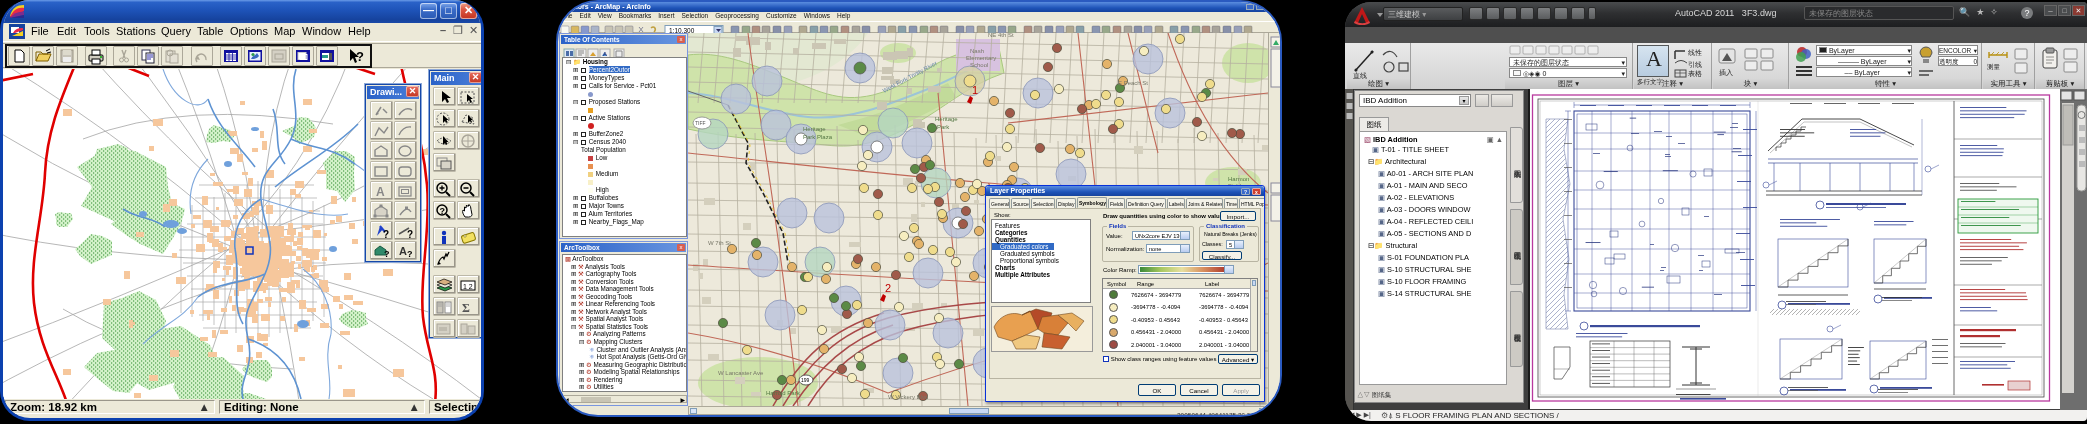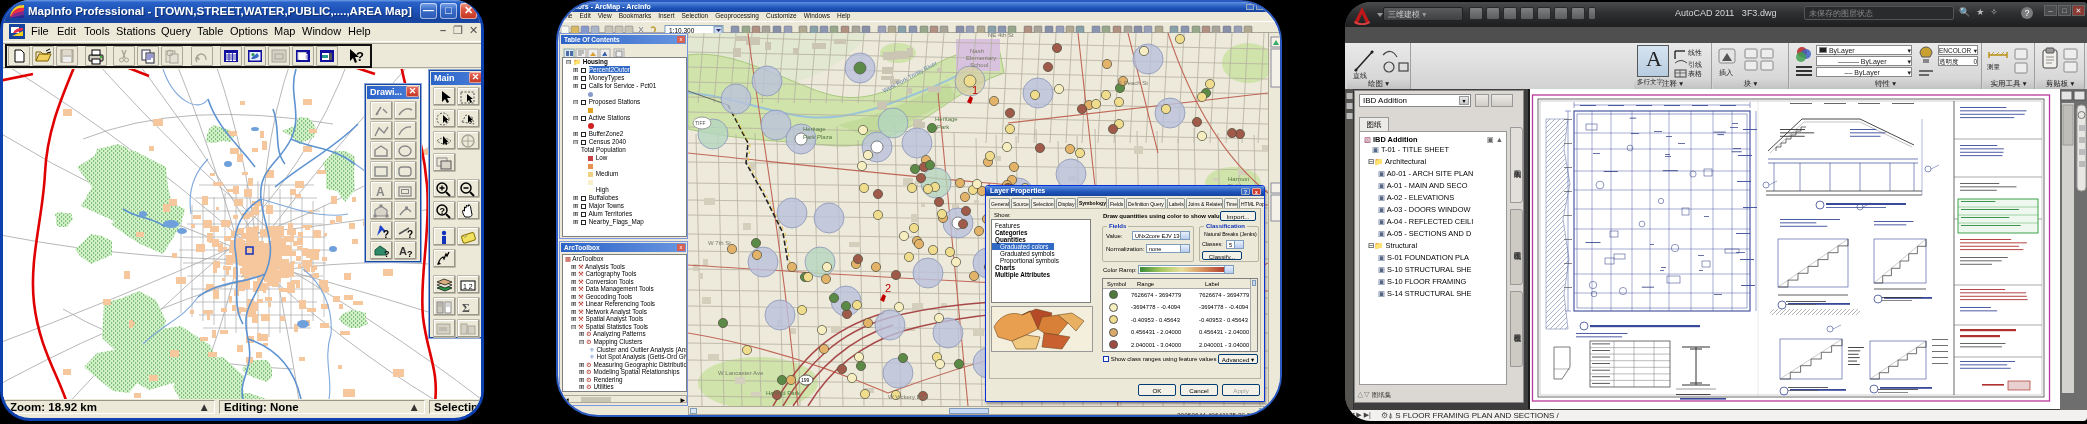--- a/index.html
+++ b/index.html
@@ -84,21 +84,20 @@
 <div id="stage">
   <div class="abs" id="card1">
     <div class="abs" id="c1title">
       <svg class="abs" style="left:6px;top:3px" width="16" height="16">
           <path d="M1 15 L15 15 L15 6 L8 6 L8 1 L1 1 Z" fill="#fff" opacity="0"></path>
           <path d="M1 13 C3 5 8 2 15 2 L15 5 L4 13 Z" fill="#F4D020"></path>
           <path d="M1 14 C4 7 9 4 15 5 L15 8 L3 14 Z" fill="#E8294A"></path>
           <path d="M1 15 C5 10 10 8 15 9 L15 12 L2 15 Z" fill="#7B2D8E"></path>
           <path d="M1 15 L15 12 L15 15 Z" fill="#2A2A8E"></path>
         </svg>
-      <span class="ttxt">MapInfo Professional - [TOWN,STREET,WATER,PUBLIC,....,AREA Map]</span>
       <span class="xpbtn xpmin" style="right:44px;">—</span>
       <span class="xpbtn xpmax" style="right:24px;">□</span>
       <span class="xpbtn xpclose" style="right:4px;">✕</span>
     </div>
     <div class="abs" id="c1menu">
       <svg class="abs" style="left:6px;top:1px" width="16" height="15">
           <rect x="0" y="0" width="16" height="15" fill="#16439E"></rect>
           <path d="M2 3 h8 v6 h-8 z" fill="#fff"></path>
           <path d="M4 9 C6 5 9 4 14 4 L14 6 L6 9 Z" fill="#E8294A"></path>
           <path d="M3 12 L14 7 L14 12 Z" fill="#F4D020"></path>
@@ -1244,20 +1243,34 @@
           <svg style="position:absolute;left:2px;top:2px" width="60" height="34">
             <path d="M6 26 L24 6" stroke="#222" stroke-width="1.5"></path>
             <circle cx="7" cy="25" r="1.5" fill="#222"></circle>
             <circle cx="23" cy="7" r="1.5" fill="#222"></circle>
             <text x="4" y="33" font-size="7" fill="#222" font-family="Liberation Sans">直线</text>
             <path d="M34 10 q8 -8 14 2" stroke="#444" fill="none" stroke-width="1.2"></path>
             <circle cx="40" cy="22" r="5" stroke="#444" fill="none" stroke-width="1.2"></circle>
             <rect x="50" y="18" width="9" height="8" stroke="#444" fill="none" stroke-width="1.2"></rect>
           </svg>
         </div>
+        <div class="rpanel" style="left:160px;width:128px">
+          <div class="rplabel">图层 ▾</div>
+          <svg style="position:absolute;left:2px;top:1px" width="124" height="12">
+            <rect x="3" y="2" width="10" height="8" rx="1" fill="#EDEDED" stroke="#8a8a8a" stroke-width="0.6"></rect>
+            <rect x="16" y="2" width="10" height="8" rx="1" fill="#EDEDED" stroke="#8a8a8a" stroke-width="0.6"></rect>
+            <rect x="29" y="2" width="10" height="8" rx="1" fill="#EDEDED" stroke="#8a8a8a" stroke-width="0.6"></rect>
+            <rect x="42" y="2" width="10" height="8" rx="1" fill="#EDEDED" stroke="#8a8a8a" stroke-width="0.6"></rect>
+            <rect x="55" y="2" width="10" height="8" rx="1" fill="#EDEDED" stroke="#8a8a8a" stroke-width="0.6"></rect>
+            <rect x="68" y="2" width="10" height="8" rx="1" fill="#EDEDED" stroke="#8a8a8a" stroke-width="0.6"></rect>
+            <rect x="81" y="2" width="10" height="8" rx="1" fill="#EDEDED" stroke="#8a8a8a" stroke-width="0.6"></rect>
+          </svg>
+          <div style="position:absolute;left:4px;top:14px;width:118px;height:10px;background:#FFFFFF;border:1px solid #888;font-size:7px;line-height:9px;color:#222;padding-left:3px;">未保存的图层状态 <span style="float:right;margin-right:1px">▾</span></div>
+          <div style="position:absolute;left:4px;top:25px;width:118px;height:10px;background:#FFFFFF;border:1px solid #888;font-size:7px;line-height:9px;color:#222;padding-left:3px;"><span style="display:inline-block;width:8px;height:6px;background:#f8f8f8;border:1px solid #888;vertical-align:0px"></span> ◎◈◉ 0 <span style="float:right;margin-right:1px">▾</span></div>
+        </div>
         <div class="rpanel" style="left:289px;width:78px">
           <div class="rplabel">注释 ▾</div>
           <div style="position:absolute;left:3px;top:2px;width:32px;height:32px;background:linear-gradient(#D6E4F0,#B8CCE0);border:1px solid #55585a;">
             <span style="position:absolute;left:8px;top:0px;font-size:22px;color:#222;font-family:Liberation Serif">A</span>
           </div>
           <div style="position:absolute;left:3px;top:35px;color:#222;font-size:6.5px;">多行文字</div>
           <svg style="position:absolute;left:38px;top:2px" width="38" height="33">
             <path d="M3 6 h10 M3 6 v8" stroke="#333" stroke-width="1.5"></path>
             <text x="16" y="10" font-size="7" fill="#222" font-family="Liberation Sans">线性</text>
             <path d="M3 18 q6 -5 12 0" stroke="#444" fill="none"></path>

